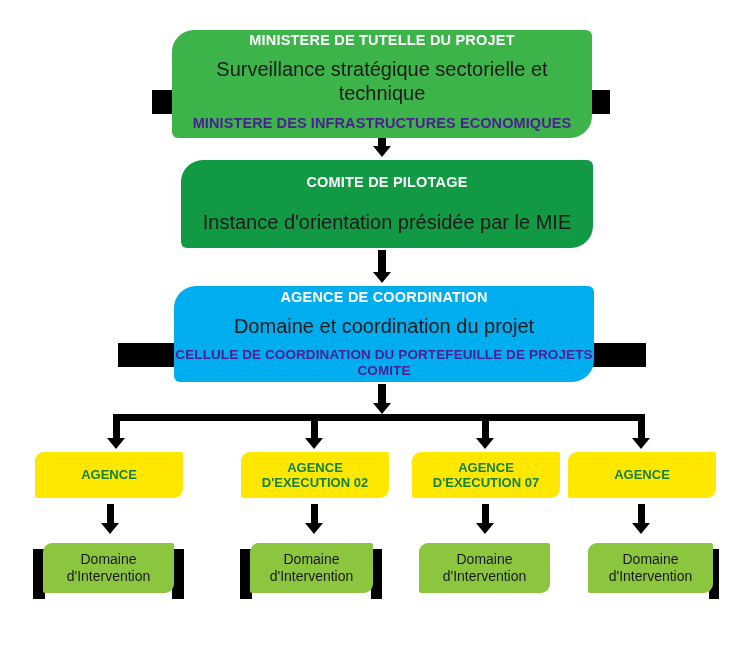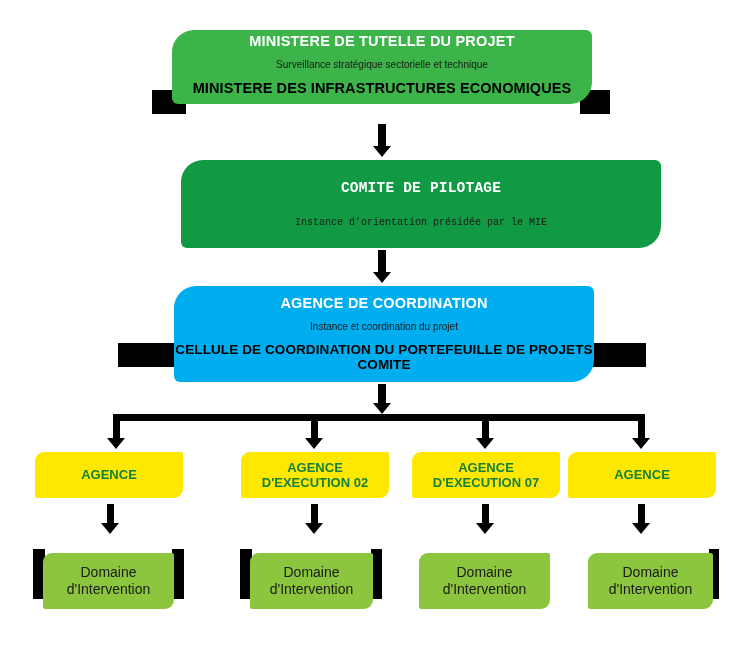--- a/index.html
+++ b/index.html
@@ -43,43 +43,42 @@
     border-radius: 22px 6px 22px 6px;
   }
   .card .l1 {
     color: #ffffff;
     font-weight: bold;
     font-size: 14.5px;
     letter-spacing: .2px;
   }
   .card .l2 {
     color: #1a1a1a;
-    font-size: 10px;
+    font-size: 20px;
     font-weight: normal;
     margin-top: 9px;
   }
   .card .l3 {
-    color: #000000;
+    color: #4c1d95;
     font-weight: bold;
     font-size: 14.5px;
     margin-top: 9px;
     letter-spacing: .1px;
   }
 
   #box-ministere {
     left: 172px;  top: 30px;
-    width: 420px; height: 74px;
+    width: 420px; height: 108px;
     background: #3cb44a;
     padding-bottom: 4px;
   }
   #box-comite {
     left: 181px;  top: 160px;
-    width: 480px; height: 88px;
+    width: 412px; height: 88px;
     background: #119944;
-    font-family: Liberation Mono, monospace;
   }
   #box-comite .l2 { margin-top: 20px; }
 
   #box-unite {
     left: 174px;  top: 286px;
     width: 420px; height: 96px;
     background: #00adee;
   }
   #box-unite .l3 { font-size: 13.5px; }
 
@@ -105,22 +104,21 @@
 
   
   .domain {
     background: #8cc63e;
     border-radius: 9px 2px 9px 2px;
     color: #1a1a1a;
     font-weight: normal;
     font-size: 14px;
     line-height: 1.3;
     top: 543px;
-    height: 56px;
-    margin-top: 10px;
+    height: 50px;
   }
 
   
   .conn {
     position: absolute;
     background: #000000;
     z-index: 2;
   }
   .arrow-head {
     position: absolute;
@@ -155,21 +153,21 @@
   </div>
 
   <div class="conn" style="left:378px; top:250px; width:8px; height:24px;"></div>
   <div class="arrow-head" style="left:373px; top:272px;"></div>
 
   <div class="tab" style="left:118px; top:343px; width:70px; height:24px;"></div>
   <div class="tab" style="left:578px; top:343px; width:68px; height:24px;"></div>
 
   <div class="node card" id="box-unite">
     <span class="l1">AGENCE DE COORDINATION</span>
-    <span class="l2">Instance et coordination du projet</span>
+    <span class="l2">Domaine et coordination du projet</span>
     <span class="l3">CELLULE DE COORDINATION DU PORTEFEUILLE DE PROJETS COMITE</span>
   </div>
 
   <div class="conn" style="left:378px; top:384px; width:8px; height:22px;"></div>
   <div class="arrow-head" style="left:373px; top:403px;"></div>
 
   <div class="conn" style="left:113px; top:414px; width:532px; height:7px;"></div>
 
   <div class="conn" style="left:113px; top:414px; width:7px; height:28px;"></div>
   <div class="arrow-head" style="left:107px; top:438px;"></div>

